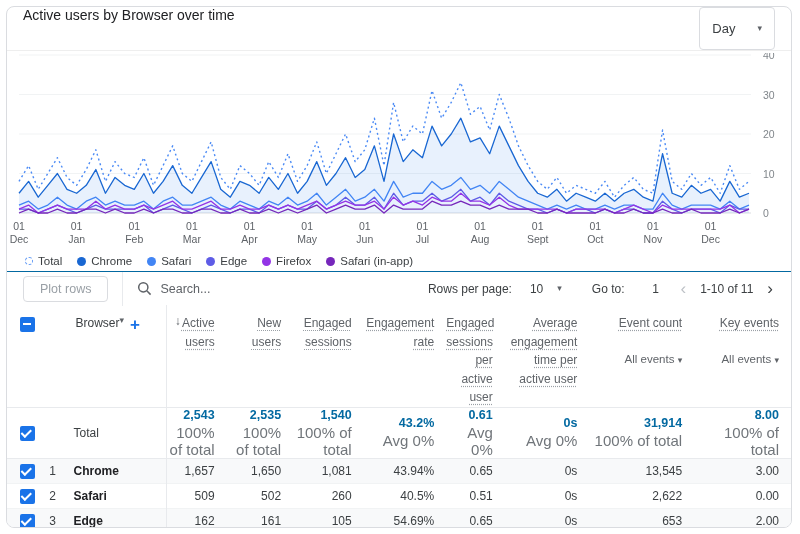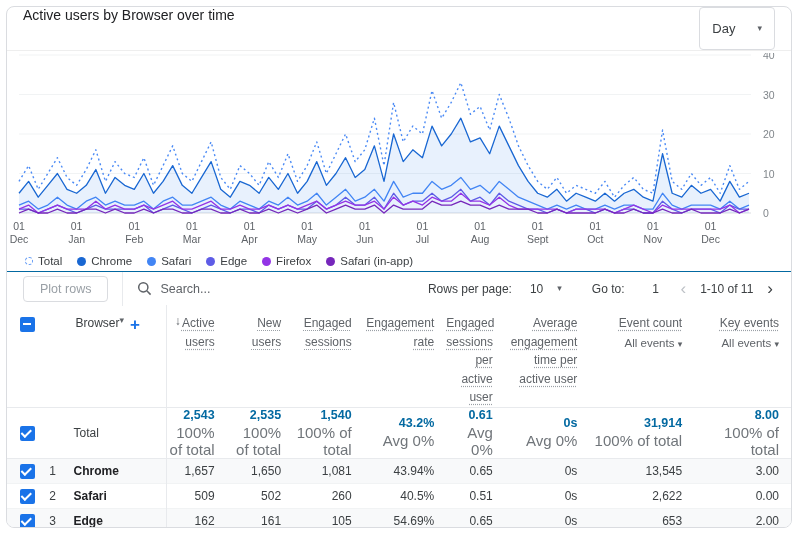--- a/index.html
+++ b/index.html
@@ -34,21 +34,21 @@
   .chev.disabled { color:#BDC1C6; }
   .chev.active { color:#3C4043; }
   .pag-range { margin:0 2px; }
 
   
   table { width:100%; border-collapse:collapse; table-layout:fixed; font-size:12px; color:#3C4043; }
   th, td { vertical-align:middle; }
   thead th { vertical-align:top; padding-top:9px; font-weight:normal; text-align:right; }
   thead tr { height:64px; }
   .col-label { font-size:12px; color:#5F6368; text-decoration-line:underline; text-decoration-style:dotted; text-decoration-color:#9AA0A6; text-underline-offset:3px; line-height:1.55; }
-  .col-filter { margin-top:4px; font-size:11.5px; color:#5F6368; white-space:nowrap; }
+  .col-filter { margin-top:20px; font-size:11.5px; color:#5F6368; white-space:nowrap; }
   .num { text-align:right; padding-right:12px; }
   th.num { padding-right:12px; }
   .mfirst { border-left:1px solid #E8EAED; position:relative; }
   .sort-arrow { position:absolute; left:8px; top:9px; color:#5F6368; font-size:12px; }
   .browser-th { display:flex; align-items:flex-start; gap:0; padding-left:2px; padding-top:2px; color:#3C4043; font-size:12px; }
   .add-btn { color:#1A73E8; font-size:17px; font-weight:bold; margin-left:6px; cursor:pointer; line-height:1; }
   .cb-cell { text-align:center; }
   .cb { width:15px; height:15px; border-radius:2px; background:#1A73E8; display:inline-flex; align-items:center; justify-content:center; cursor:pointer; }
   .cb.ind::after { content:""; width:8px; height:2px; background:#fff; }
   .cb.check::after { content:""; width:8px; height:4px; border-left:2px solid #fff; border-bottom:2px solid #fff; transform:rotate(-45deg) translateY(-1px); margin-bottom:2px; }

